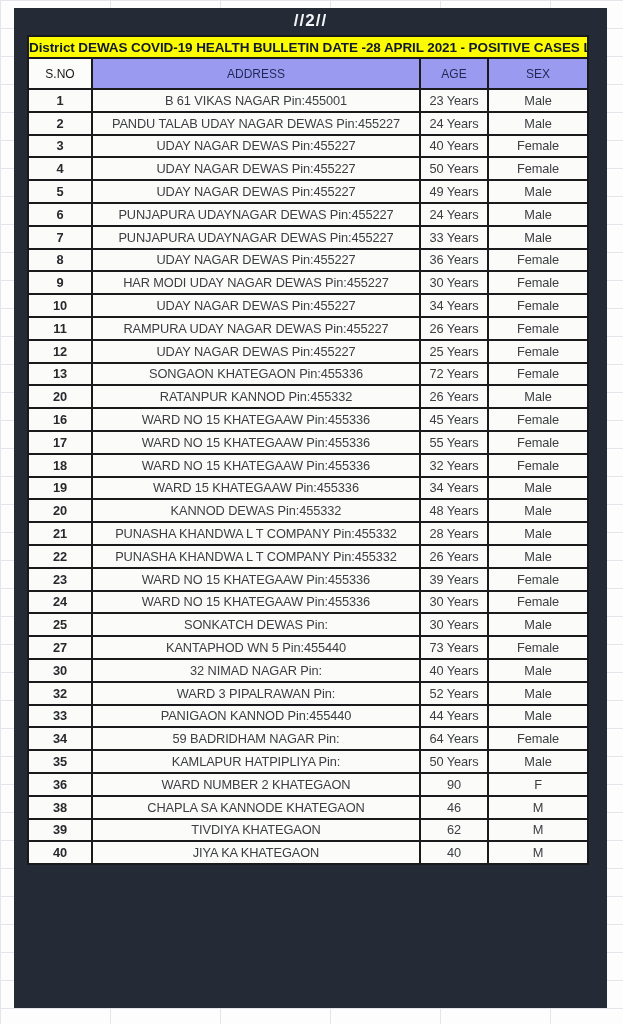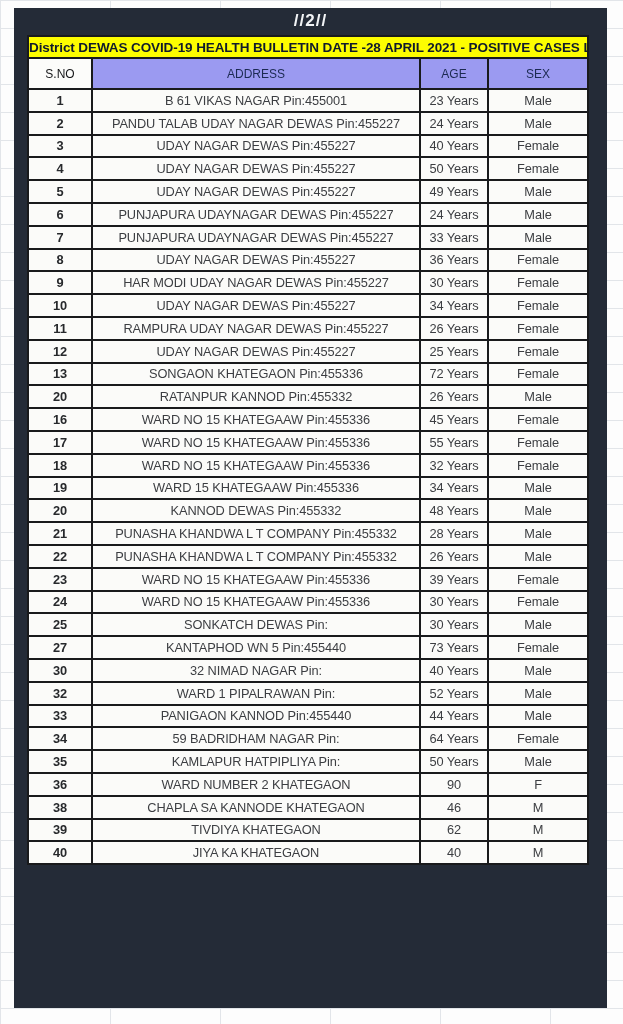--- a/index.html
+++ b/index.html
@@ -275,21 +275,21 @@
             <td>Female</td>
           </tr>
           <tr>
             <td class="sno">30</td>
             <td>32 NIMAD NAGAR Pin:</td>
             <td>40 Years</td>
             <td>Male</td>
           </tr>
           <tr>
             <td class="sno">32</td>
-            <td>WARD 1 PIPALRAWAN Pin:</td>
+            <td>WARD 3 PIPALRAWAN Pin:</td>
             <td>52 Years</td>
             <td>Male</td>
           </tr>
           <tr>
             <td class="sno">33</td>
             <td>PANIGAON KANNOD Pin:455440</td>
             <td>44 Years</td>
             <td>Male</td>
           </tr>
           <tr>

